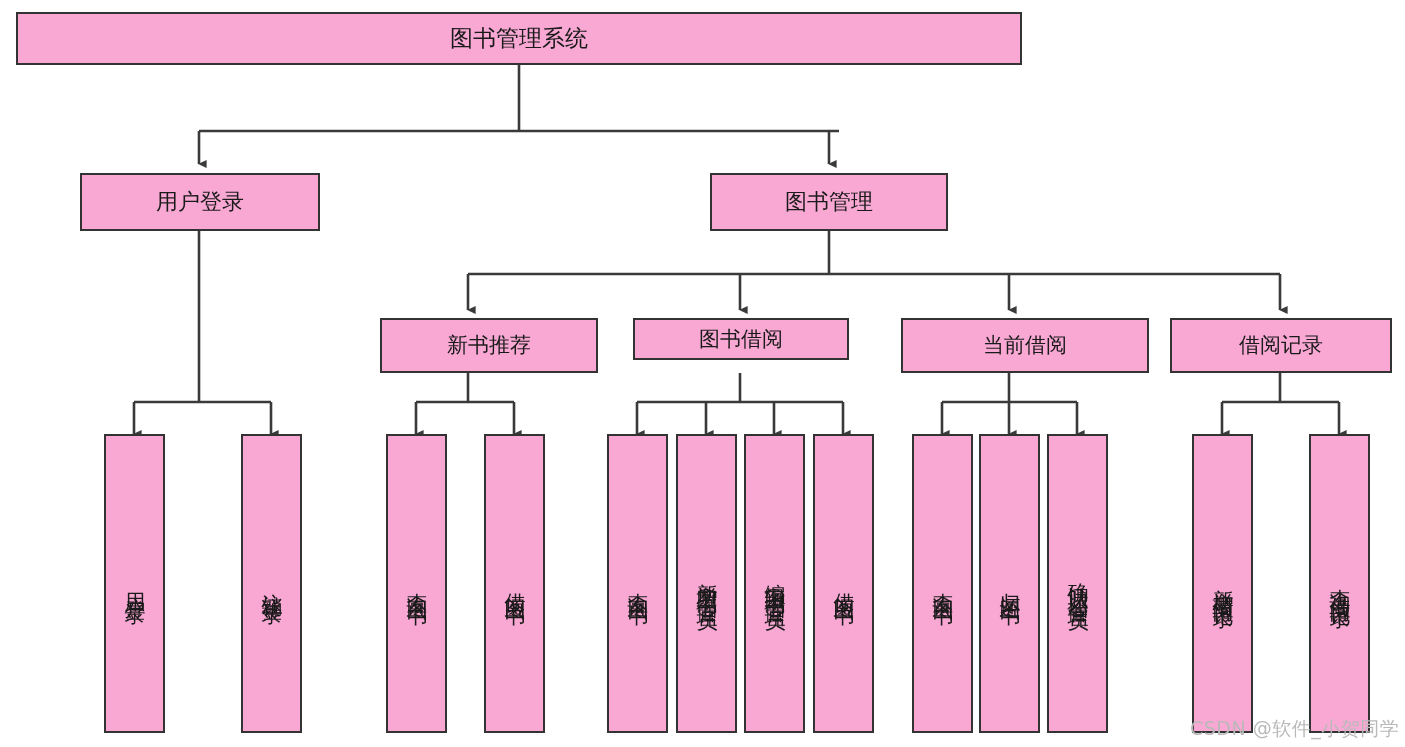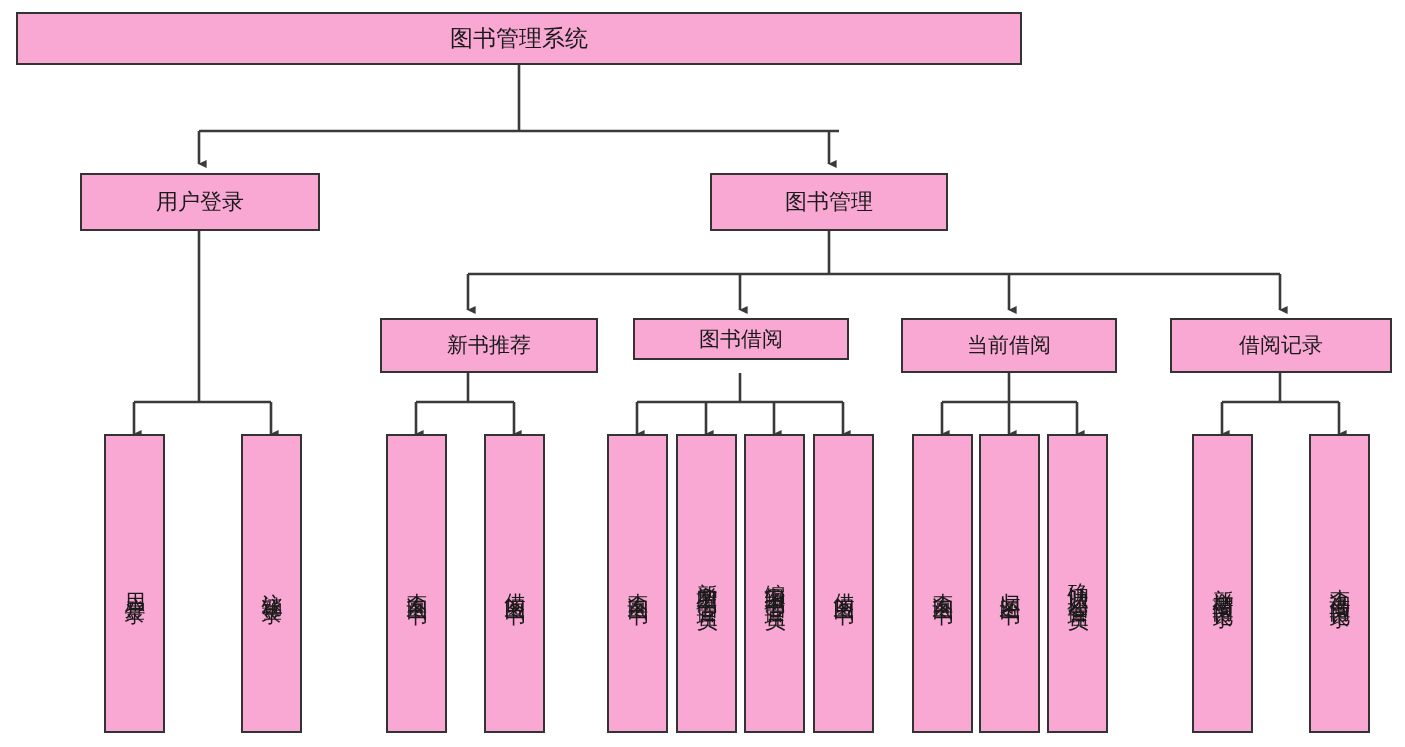--- a/index.html
+++ b/index.html
@@ -137,21 +137,21 @@
   </div>
 
   <div class="node level-2" style="left:360px; top:318px; width:218px; height:55px;margin-left:20px;">
     <span>新书推荐</span>
   </div>
 
   <div class="node level-2" style="left:633px; top:318px; width:216px; height:42px;">
     <span>图书借阅</span>
   </div>
 
-  <div class="node level-2" style="left:901px; top:318px; width:216px; height:55px;">
+  <div class="node level-2" style="left:901px; top:318px; width:248px; height:55px;">
     <span>当前借阅</span>
   </div>
 
   <div class="node level-2" style="left:1170px; top:318px; width:222px; height:55px;">
     <span>借阅记录</span>
   </div>
 
   <div class="node leaf" style="left:104px; top:434px; width:61px; height:299px;">
     <span class="vtext">用户登录</span>
   </div>
@@ -197,14 +197,15 @@
   </div>
 
   <div class="node leaf" style="left:1192px; top:434px; width:61px; height:299px;">
     <span class="vtext">新增借阅记录</span>
   </div>
 
   <div class="node leaf" style="left:1309px; top:434px; width:61px; height:299px;">
     <span class="vtext">查询借阅记录</span>
   </div>
 
+  <div class="watermark" style="left:1190px; top:716px;">CSDN @软件_小贺同学</div>
 
 </div>
 
 </body></html>

